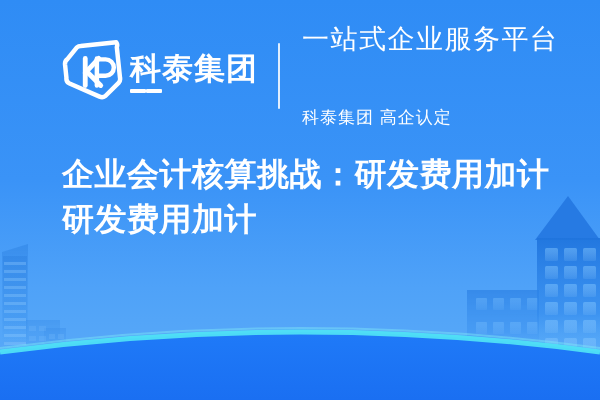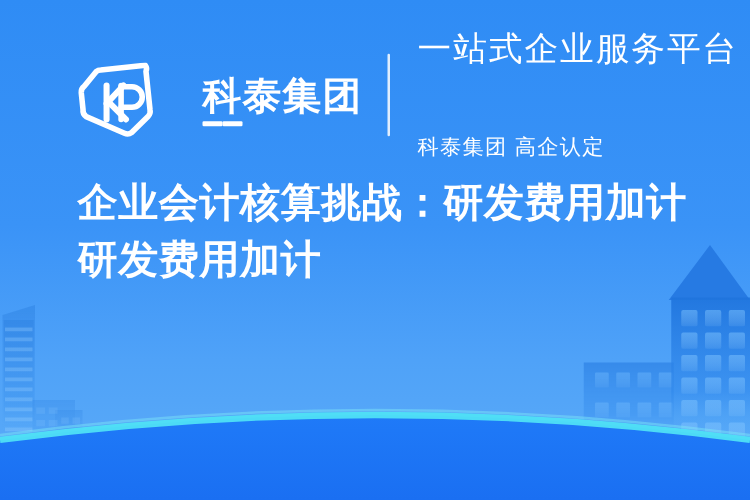--- a/index.html
+++ b/index.html
@@ -44,23 +44,22 @@
     position: absolute;
     left: 62px;
     top: 36px;
     display: flex;
     align-items: center;
     height: 80px;
   }
 
   .logo-lockup {
     display: flex;
-    align-items: flex-end;
+    align-items: flex-start;
     height: 72px;
-    gap: 32px;
   }
 
   .logo-mark {
     width: 62px;
     height: 62px;
     flex: 0 0 62px;
     margin-right: 6px;
   }
 
   .logo-words {
@@ -130,21 +129,21 @@
     line-height: 22px;
     letter-spacing: 1px;
     margin-top: 4px;
     white-space: nowrap;
   }
 
   
   .headline {
     position: absolute;
     left: 62px;
-    top: 140px;
+    top: 152px;
     width: 500px;
     color: #ffffff;
     font-size: 32px;
     font-weight: bold;
     line-height: 45px;
     letter-spacing: 0.5px;
     z-index: 5;
   }
   .headline .line { display: block; white-space: nowrap; }
 </style>

